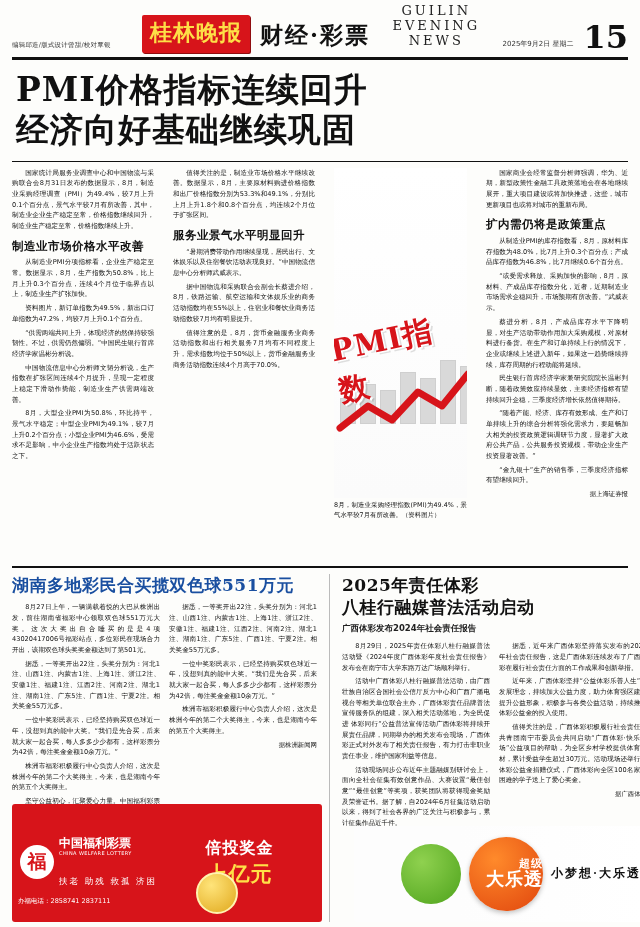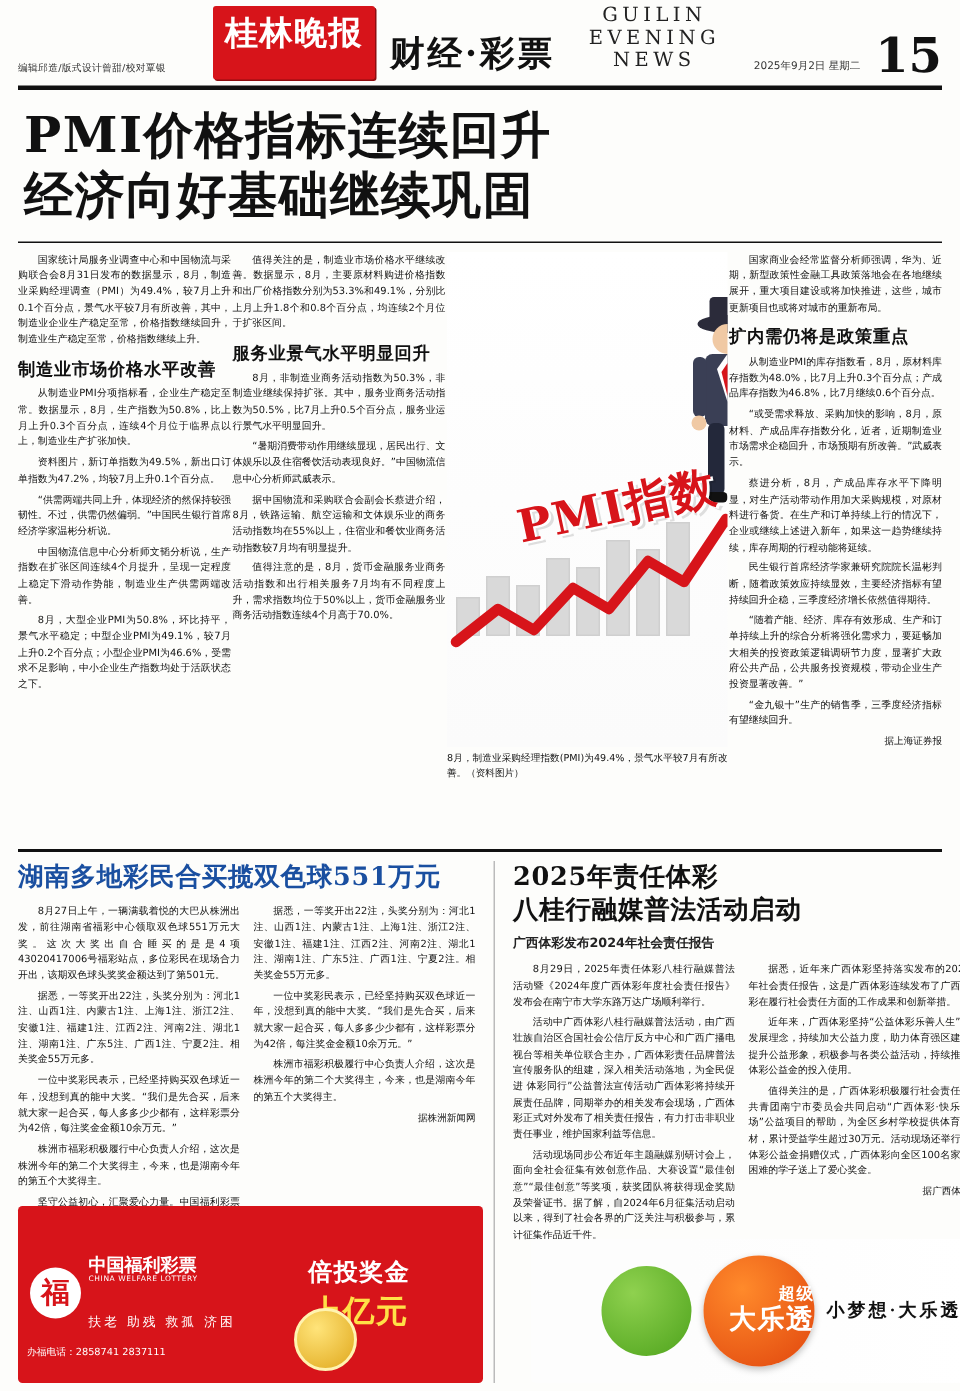--- a/index.html
+++ b/index.html
@@ -18,22 +18,22 @@
   .masthead {
     display:flex; align-items:flex-end; gap:10px;
     border-bottom: 3px solid #111; padding-bottom:4px;
     position:relative; height:52px;
   }
   .credits {
     font-size:6.5px; color:#333; line-height:1.5; width:120px; padding-bottom:2px;
     letter-spacing:0.2px;
   }
   .logo-box {
-    background:#d7141a; color:#ffffff; font-weight:bold;
-    font-size:22px; padding:3px 8px 16px; letter-spacing:1px;
+    background:#d7141a; color:#fde047; font-weight:bold;
+    font-size:22px; padding:3px 8px 5px; letter-spacing:1px;
     font-family:"DejaVu Serif", serif; border-radius:2px;
     box-shadow: 1px 1px 0 #8f0d10;
     text-align: right;
   }
   .section-title {
     font-size:23px; font-weight:bold; letter-spacing:2px;
     font-family:"DejaVu Serif", serif; padding-bottom:2px;
   }
   .eng-title {
     font-size:13px; letter-spacing:3px; color:#222;
@@ -48,21 +48,21 @@
 
   
   .headline { padding:10px 4px 6px; }
   .headline .l1, .headline .l2 {
     font-size:33px; font-weight:bold; letter-spacing:1px;
     font-family:"DejaVu Serif", serif; line-height:1.22;
   }
   .rule-thin { border-top:1px solid #111; margin:4px 0 6px; }
 
   
-  .main-area { display:flex; gap:1px; height:390px; }
+  .main-area { display:flex; gap:19px; height:390px; }
   .col { width:142px; font-size:6.6px; line-height:1.62; text-align:justify; }
   .col p { margin:0 0 3px; text-indent:2em; }
   .subhead {
     font-size:11.5px; font-weight:bold; font-family:"DejaVu Serif", serif;
     margin:7px 0 4px; letter-spacing:0.5px; line-height:1.3;
   }
   .art-col { flex:1; position:relative; }
 
   
   .art {
@@ -176,21 +176,20 @@
       <p>从制造业PMI分项指标看，企业生产稳定至常。数据显示，8月，生产指数为50.8%，比上月上升0.3个百分点，连续4个月位于临界点以上，制造业生产扩张加快。</p>
       <p>资料图片，新订单指数为49.5%，新出口订单指数为47.2%，均较7月上升0.1个百分点。</p>
       <p>“供需两端共同上升，体现经济的然保持较强韧性。不过，供需仍然偏弱。”中国民生银行首席经济学家温彬分析说。</p>
       <p>中国物流信息中心分析师文韬分析说，生产指数在扩张区间连续4个月提升，呈现一定程度上稳定下滑动作势能，制造业生产供需两端改善。</p>
       <p>8月，大型企业PMI为50.8%，环比持平，景气水平稳定；中型企业PMI为49.1%，较7月上升0.2个百分点；小型企业PMI为46.6%，受需求不足影响，中小企业生产指数均处于活跃状态之下。</p>
     </div>
 
     <div class="col">
       <p>值得关注的是，制造业市场价格水平继续改善。数据显示，8月，主要原材料购进价格指数和出厂价格指数分别为53.3%和49.1%，分别比上月上升1.8个和0.8个百分点，均连续2个月位于扩张区间。</p>
       <div class="subhead">服务业景气水平明显回升</div>
-      <p>8月，非制造业商务活动指数为50.3%，非制造业继续保持扩张。其中，服务业商务活动指数为50.5%，比7月上升0.5个百分点，服务业运行景气水平明显回升。</p>
       <p>“暑期消费带动作用继续显现，居民出行、文体娱乐以及住宿餐饮活动表现良好。”中国物流信息中心分析师武威表示。</p>
       <p>据中国物流和采购联合会副会长蔡进介绍，8月，铁路运输、航空运输和文体娱乐业的商务活动指数均在55%以上，住宿业和餐饮业商务活动指数较7月均有明显提升。</p>
       <p>值得注意的是，8月，货币金融服务业商务活动指数和出行相关服务7月均有不同程度上升，需求指数均位于50%以上，货币金融服务业商务活动指数连续4个月高于70.0%。</p>
     </div>
 
     <div class="art-col">
       <div class="art">
 
         <div class="bar" style="left:6px;  width:16px; height:26px;"></div>
         <div class="bar" style="left:26px; width:16px; height:40px;"></div>

